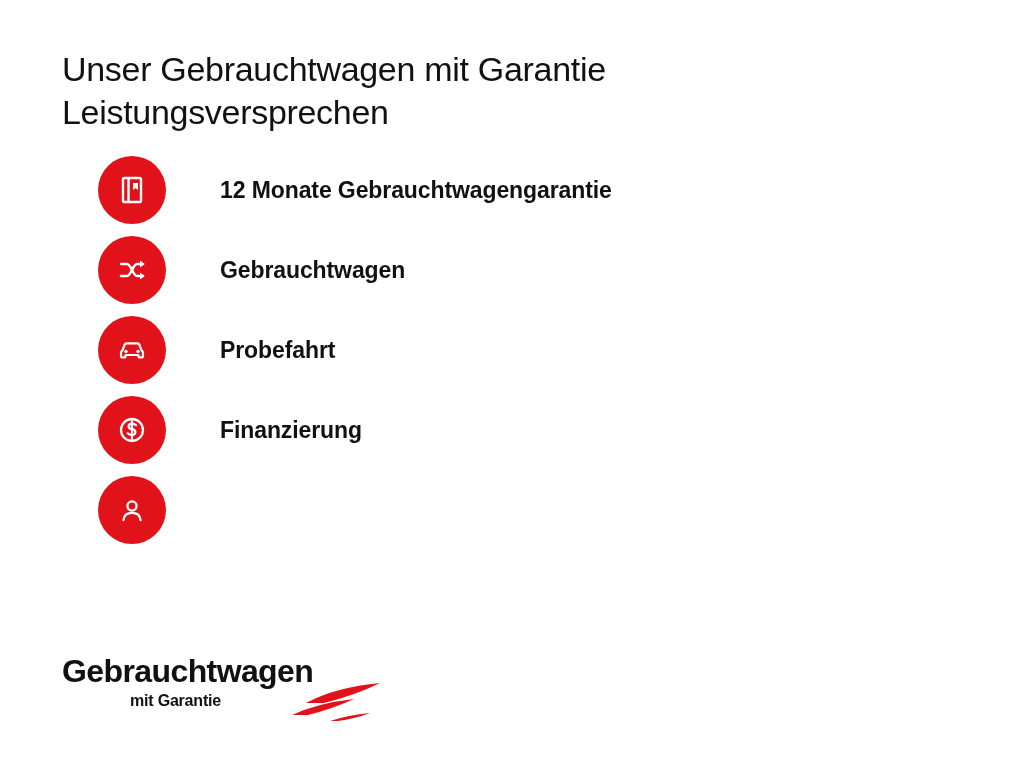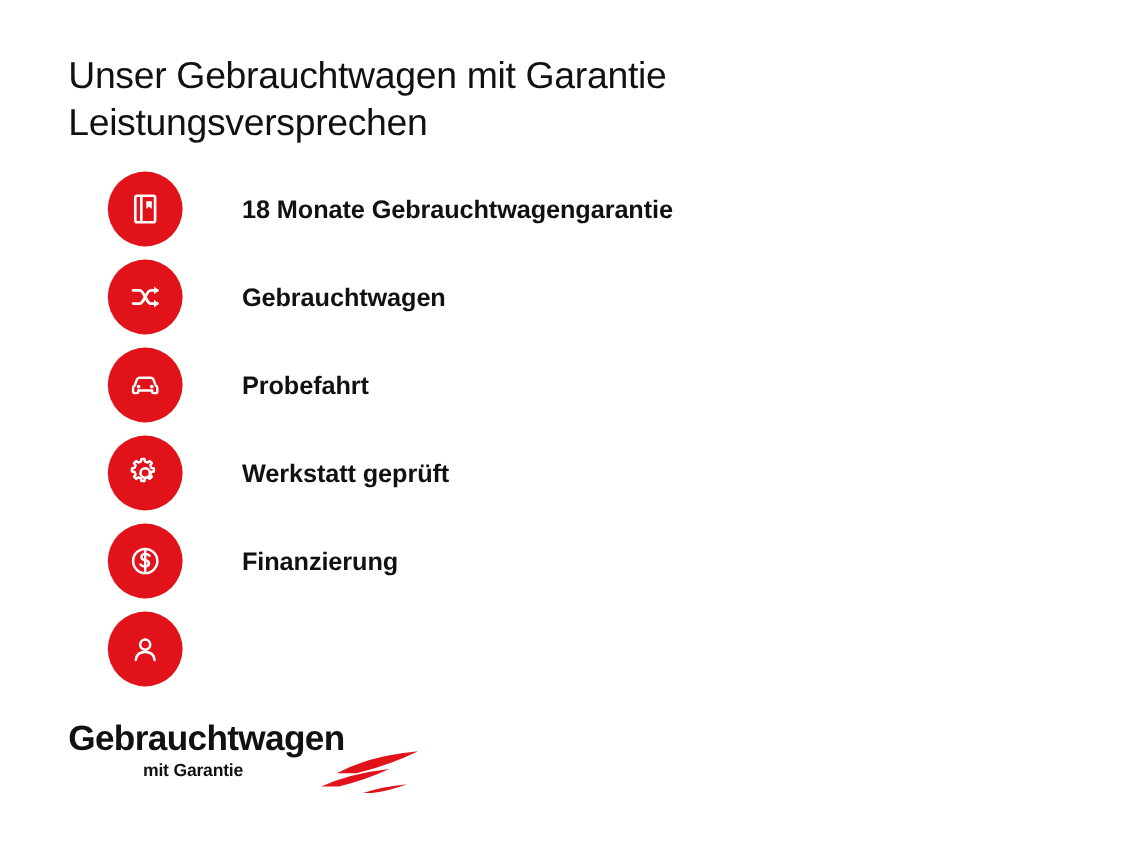--- a/index.html
+++ b/index.html
@@ -106,21 +106,21 @@
   <div class="features">
 
     <div class="feature-row">
       <div class="icon-badge">
         <svg width="34" height="34" viewBox="0 0 34 34" aria-hidden="true">
           <rect x="8" y="5" width="18" height="24" rx="1.6" fill="none" stroke="#ffffff" stroke-width="2.4"></rect>
           <line x1="13.5" y1="5" x2="13.5" y2="29" stroke="#ffffff" stroke-width="2.4"></line>
           <path d="M18 10 h5 v7 l-2.5 -2 l-2.5 2 z" fill="#ffffff"></path>
         </svg>
       </div>
-      <div class="feature-label">18 Monate Gebrauchtwagengarantie</div>
+      <div class="feature-label">12 Monate Gebrauchtwagengarantie</div>
     </div>
 
     <div class="feature-row">
       <div class="icon-badge">
         <svg width="34" height="34" viewBox="0 0 34 34" aria-hidden="true">
           <path d="M6 11 h6 c4 0 6 12 10 12 h6" fill="none" stroke="#ffffff" stroke-width="2.6" stroke-linecap="round"></path>
           <path d="M6 23 h6 c4 0 6 -12 10 -12 h6" fill="none" stroke="#ffffff" stroke-width="2.6" stroke-linecap="round"></path>
           <path d="M25 7.5 L29.5 11 L25 14.5 z" fill="#ffffff"></path>
           <path d="M25 19.5 L29.5 23 L25 26.5 z" fill="#ffffff"></path>
         </svg>
@@ -132,31 +132,20 @@
       <div class="icon-badge">
         <svg width="36" height="36" viewBox="0 0 36 36" aria-hidden="true">
           <path d="M7 21 q0 -2 1.5 -2.6 L10.5 13 q0.6 -1.6 2.4 -1.6 h10.2 q1.8 0 2.4 1.6 l2 5.4 Q29 19 29 21 v3.4 q0 1 -1 1 h-2.6 q-1 0 -1 -1 V23 H11.6 v1.4 q0 1 -1 1 H8 q-1 0 -1 -1 z" fill="none" stroke="#ffffff" stroke-width="2.2" stroke-linejoin="round"></path>
           <circle cx="12" cy="19.4" r="1.7" fill="#ffffff"></circle>
           <circle cx="24" cy="19.4" r="1.7" fill="#ffffff"></circle>
         </svg>
       </div>
       <div class="feature-label">Probefahrt</div>
     </div>
 
-    <div class="feature-row">
-      <div class="icon-badge">
-        <svg width="34" height="34" viewBox="0 0 34 34" aria-hidden="true">
-          <g fill="none" stroke="#ffffff" stroke-width="2.4" stroke-linejoin="round">
-            <path d="M17 4.5 l2.6 1 l2-1.6 l2.2 2.2 l-1.6 2 l1 2.6 l2.6 0.5 v3.1 l-2.6 0.5 l-1 2.6 l1.6 2 l-2.2 2.2 l-2 -1.6 l-2.6 1 l-0.5 2.6 h-3.1 l-0.5 -2.6 l-2.6 -1 l-2 1.6 l-2.2 -2.2 l1.6 -2 l-1 -2.6 l-2.6 -0.5 v-3.1 l2.6 -0.5 l1 -2.6 l-1.6 -2 l2.2 -2.2 l2 1.6 l2.6 -1 l0.5 -2.6 h3.1 z" transform="translate(0,2.5) scale(0.92) translate(1.3,0)"></path>
-            <circle cx="17" cy="17" r="4.3"></circle>
-          </g>
-        </svg>
-      </div>
-      <div class="feature-label">Werkstatt geprüft</div>
-    </div>
 
     <div class="feature-row">
       <div class="icon-badge">
         <svg width="34" height="34" viewBox="0 0 34 34" aria-hidden="true">
           <circle cx="17" cy="17" r="11" fill="none" stroke="#ffffff" stroke-width="2.3"></circle>
           <path d="M21 12.2 q-2 -1.7 -4.3 -1.5 q-3 0.2 -3.1 2.6 q-0.1 2.3 3.3 2.9 q3.6 0.6 3.5 3 q-0.1 2.6 -3.4 2.7 q-2.5 0.1 -4.3 -1.7" fill="none" stroke="#ffffff" stroke-width="2.2" stroke-linecap="round"></path>
           <line x1="17" y1="8" x2="17" y2="26" stroke="#ffffff" stroke-width="2.2" stroke-linecap="round"></line>
         </svg>
       </div>
       <div class="feature-label">Finanzierung</div>

